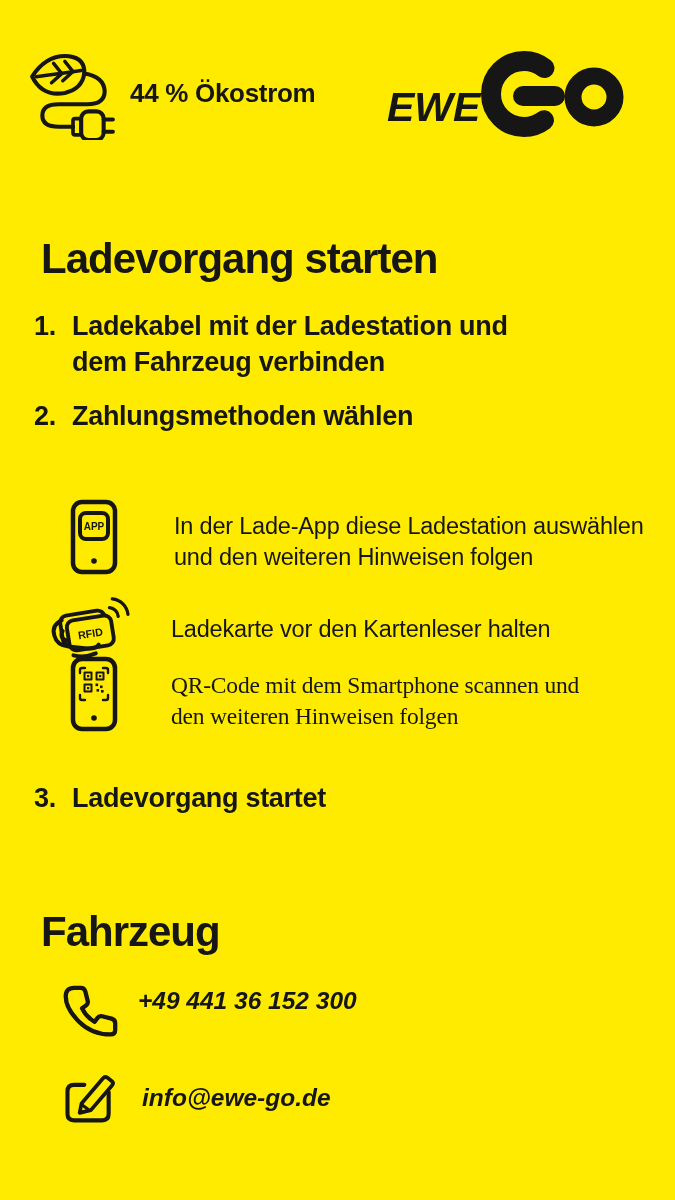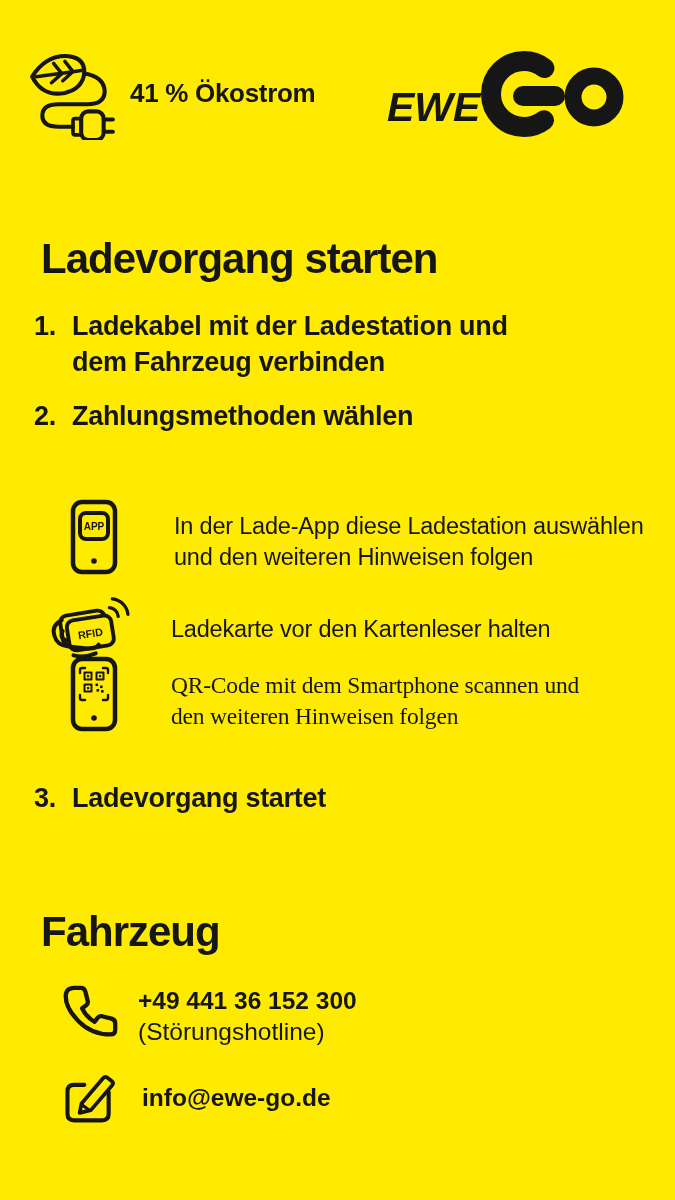--- a/index.html
+++ b/index.html
@@ -37,21 +37,21 @@
   .pay{position:absolute;display:flex;align-items:flex-start;gap:36px;}
   .pay .icon-box{display:flex;justify-content:center;}
   .pay .txt{font-size:23.5px;line-height:31px;letter-spacing:-0.2px;}
   .pay1{top:499px;left:58px;} .pay1 .icon-box{width:72px;} .pay1 .txt{margin-left:8px;margin-top:12px;}
   .pay2{top:592px;left:48px;} .pay2 .icon-box{width:82px;} .pay2 .txt{margin-left:5px;margin-top:22px;}
   .pay3{top:656px;left:58px;font-family:Liberation Serif, serif;} .pay3 .icon-box{width:72px;} .pay3 .txt{margin-left:5px;margin-top:14px;}
 
   
   .contact{position:absolute;display:flex;}
   .contact .txt{font-size:24.5px;line-height:31px;}
-  .contact .bold{font-weight:bold;}
+  .contact .bold{font-weight:bold;font-style:italic;}
   .contact1{top:982px;left:62px;gap:20px;}
   .contact1 .txt{margin-top:3px;}
   .contact2{top:1066px;left:60px;gap:24px;align-items:center;justify-content:center;}
 </style>
 </head>
 <body>
 
 <div class="poster">
 
   <div class="eco">
@@ -60,21 +60,21 @@
         <path class="stroke" stroke-width="4" d="M6,30 Q20,8 42,10 Q58,12 57,27 Q55,42 38,46 Q16,50 6,30 Z"></path>
         <path class="stroke" stroke-width="3.4" d="M10,30 Q35,27 54,24"></path>
         <path class="stroke" stroke-width="3.4" d="M27,17 L35,27 L25,36"></path>
         <path class="stroke" stroke-width="3.4" d="M38,15 L46,25 L36,34"></path>
         <path class="stroke" stroke-width="4" d="M57,27 Q76,30 77,44 Q77,57 60,57 L32,57 Q16,57 16,68 Q16,79 32,79 L46,79"></path>
         <rect class="stroke" stroke-width="3.6" x="46" y="71" width="8" height="16" rx="2"></rect>
         <rect class="stroke" stroke-width="4" x="54" y="64" width="22" height="28" rx="7"></rect>
         <path class="stroke" stroke-width="4" d="M76,72 h9 M76,84 h9"></path>
       </svg>
     </span>
-    <span class="eco-label">41 % Ökostrom</span>
+    <span class="eco-label">44 % Ökostrom</span>
   </div>
 
   <div class="logo">
     <svg width="258" height="97" viewBox="0 0 258 97">
       <text x="0" y="73" font-family="Liberation Sans, sans-serif" font-size="41" font-weight="bold" font-style="italic" letter-spacing="0" fill="#161616">EWE</text>
       <g>
         <circle class="stroke" cx="137" cy="46" r="33" stroke-width="20" stroke-dasharray="147 60.3" stroke-dashoffset="177"></circle>
         <path class="stroke" stroke-width="20" d="M136,48 H168"></path>
         <circle class="stroke" cx="207" cy="49" r="21" stroke-width="17"></circle>
       </g>
@@ -170,21 +170,20 @@
   <h2 class="h1 support-title">Fahrzeug</h2>
 
   <div class="contact contact1">
     <span>
       <svg width="56" height="62" viewBox="0 0 60 64">
         <path class="stroke" stroke-width="4.6" d="M13,5 h7 q4,0 5,4 l2.5,10 q0.8,3.2 -1.8,5 l-4.2,3 q4.5,9.5 13.5,14.5 l3,-4.2 q1.8,-2.6 5,-1.8 l10,2.5 q4,1 4,5 v7 q0,5 -5,5 q-20,0 -34,-14 Q4,27 4,14 q0,-9 9,-9 z"></path>
       </svg>
     </span>
     <span class="txt">
       <div class="bold">+49 441 36 152 300</div>
-      <div>(Störungshotline)</div>
     </span>
   </div>
 
   <div class="contact contact2">
     <span>
       <svg width="58" height="62" viewBox="0 0 62 64">
         <path class="stroke" stroke-width="4.4" d="M52,27 V50 q0,7 -7,7 H15 q-7,0 -7,-7 V26 q0,-7 7,-7 h11"></path>
         <path class="stroke" stroke-width="4" d="M21,49 l2,-10 L46,12 q2,-2.6 4.8,-0.6 l4.4,3.4 q2.6,2 0.6,4.6 L33,46 l-12,3 z"></path>
         <path class="stroke" stroke-width="3.2" d="M23,40 l7,5"></path>
       </svg>

